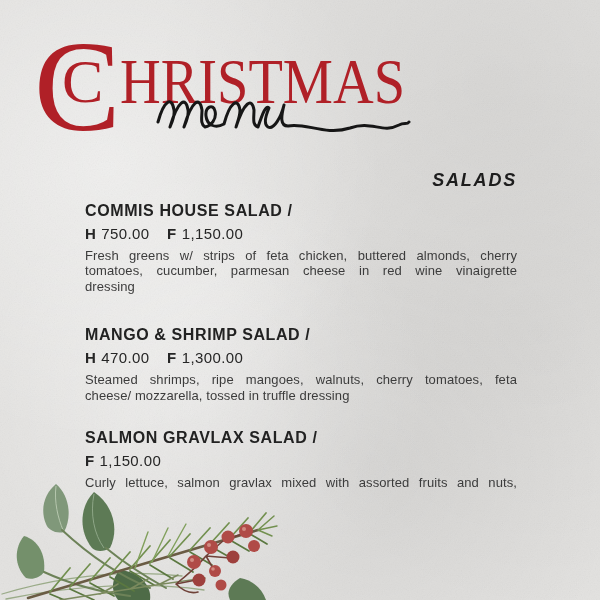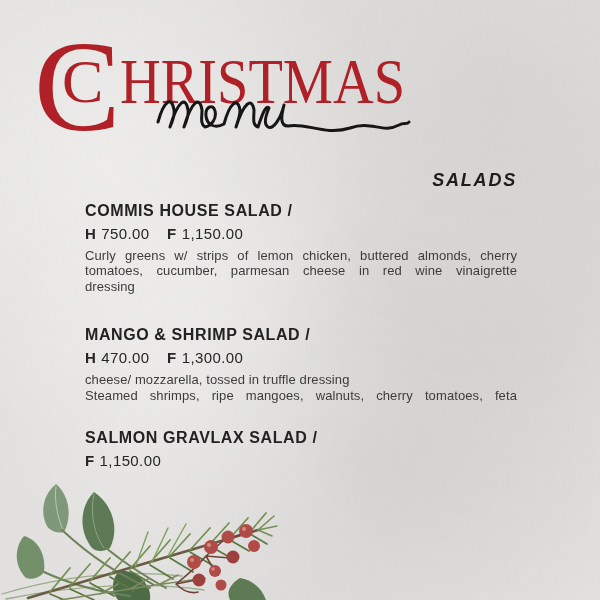--- a/index.html
+++ b/index.html
@@ -76,44 +76,45 @@
   <main class="content">
     <h2 class="section-title">SALADS</h2>
 
     <article class="item">
       <h3 class="item-name">COMMIS HOUSE SALAD /</h3>
       <div class="price-line">
         <span class="pg"><span class="pl">H</span><span class="pv">750.00</span></span>
         <span class="pg"><span class="pl">F</span><span class="pv">1,150.00</span></span>
       </div>
       <div class="desc">
-        <div class="dline">Curly greens w/ strips of lemon chicken, buttered almonds, cherry</div>
+        <div class="dline">Fresh greens w/ strips of feta chicken, buttered almonds, cherry</div>
         <div class="dline">tomatoes, cucumber, parmesan cheese in red wine vinaigrette</div>
         <div class="dline dlast">dressing</div>
       </div>
     </article>
 
     <article class="item">
       <h3 class="item-name">MANGO &amp; SHRIMP SALAD /</h3>
       <div class="price-line">
         <span class="pg"><span class="pl">H</span><span class="pv">470.00</span></span>
         <span class="pg"><span class="pl">F</span><span class="pv">1,300.00</span></span>
       </div>
       <div class="desc">
+        <div class="dline">Steamed shrimps, ripe mangoes, walnuts, cherry tomatoes, feta</div>
         <div class="dline dlast">cheese/ mozzarella, tossed in truffle dressing</div>
-        <div class="dline">Steamed shrimps, ripe mangoes, walnuts, cherry tomatoes, feta</div>
       </div>
     </article>
 
     <article class="item item-3">
       <h3 class="item-name">SALMON GRAVLAX SALAD /</h3>
       <div class="price-line">
         <span class="pg"><span class="pl">F</span><span class="pv">1,150.00</span></span>
       </div>
       <div class="desc">
+        <div class="dline">Curly lettuce, salmon gravlax mixed with assorted fruits and nuts,</div>
       </div>
     </article>
   </main>
 
   <svg class="deco-svg" width="320" height="120" viewBox="0 0 320 120">
 
     <path d="M2,114 C70,94 130,90 182,96 M6,119 C80,104 150,102 204,110" stroke="#9aab88" stroke-width="1.3" fill="none" stroke-linecap="round"></path>
 
     <g>
       <path d="M56,4 C44,14 40,30 46,44 C48,50 56,54 64,52 C72,38 70,16 56,4 Z" fill="#80987a"></path>

